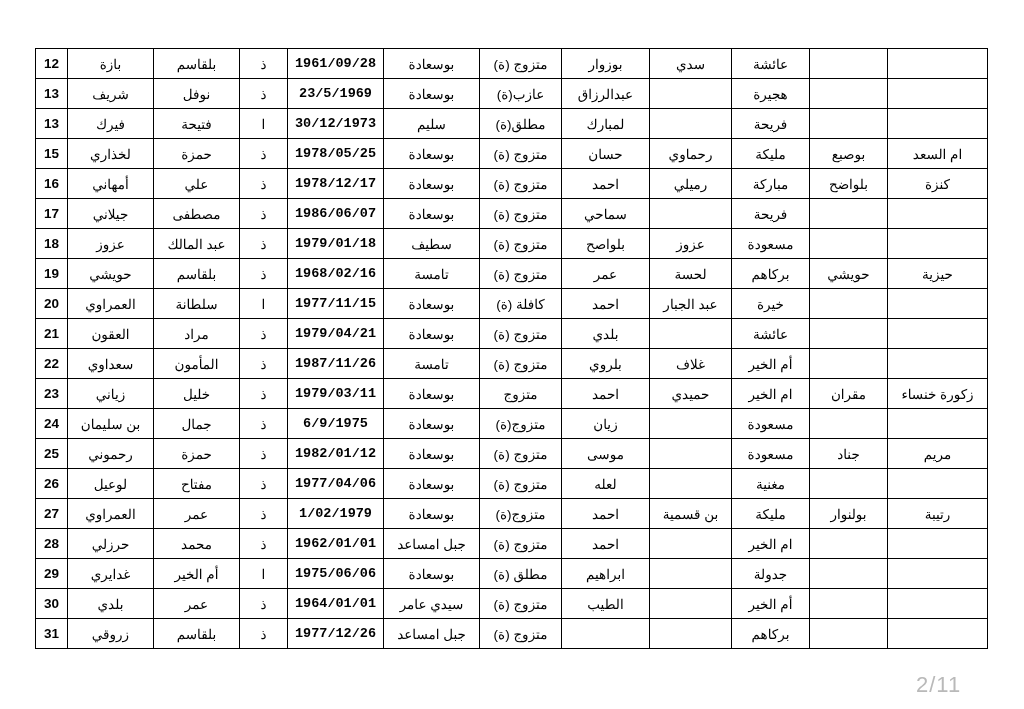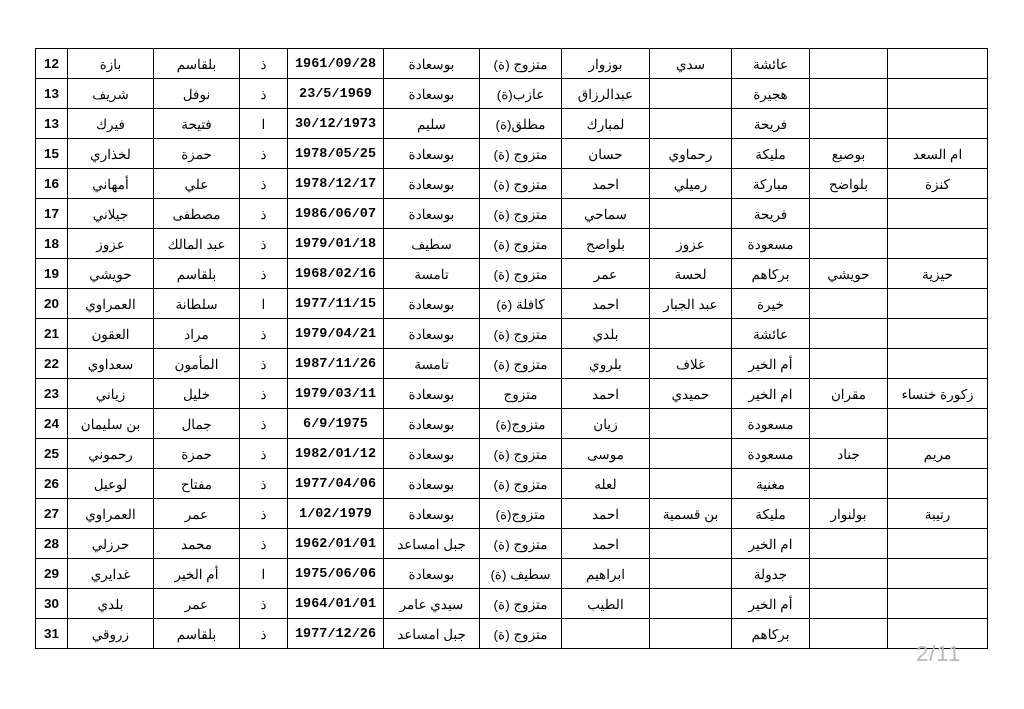--- a/index.html
+++ b/index.html
@@ -86,21 +86,21 @@
   td.c-mothername,
   td.c-motherlast,
   td.c-extra1,
   td.c-extra2 {
     font-size: 13.5px;
   }
 
   #page-number {
     position: absolute;
     left: 916px;
-    top: 641px;
+    top: 672px;
     font-size: 22px;
     color: #b9b9b9;
     letter-spacing: 1px;
     direction: ltr;
     font-family: "Liberation Sans", sans-serif;
   }
 </style>
 </head>
 <body>
 
@@ -360,21 +360,21 @@
             <td class="c-firstname">محمد</td>
             <td class="c-lastname">حرزلي</td>
             <td class="c-index">28</td>
           </tr>
           <tr>
             <td class="c-extra2"></td>
             <td class="c-extra1"></td>
             <td class="c-mothername">جدولة</td>
             <td class="c-motherlast"></td>
             <td class="c-father">ابراهيم</td>
-            <td class="c-status">سطيف (ة)</td>
+            <td class="c-status">مطلق (ة)</td>
             <td class="c-place">بوسعادة</td>
             <td class="c-dob">1975/06/06</td>
             <td class="c-gender">ا</td>
             <td class="c-firstname">أم الخير</td>
             <td class="c-lastname">غدايري</td>
             <td class="c-index">29</td>
           </tr>
           <tr>
             <td class="c-extra2"></td>
             <td class="c-extra1"></td>

